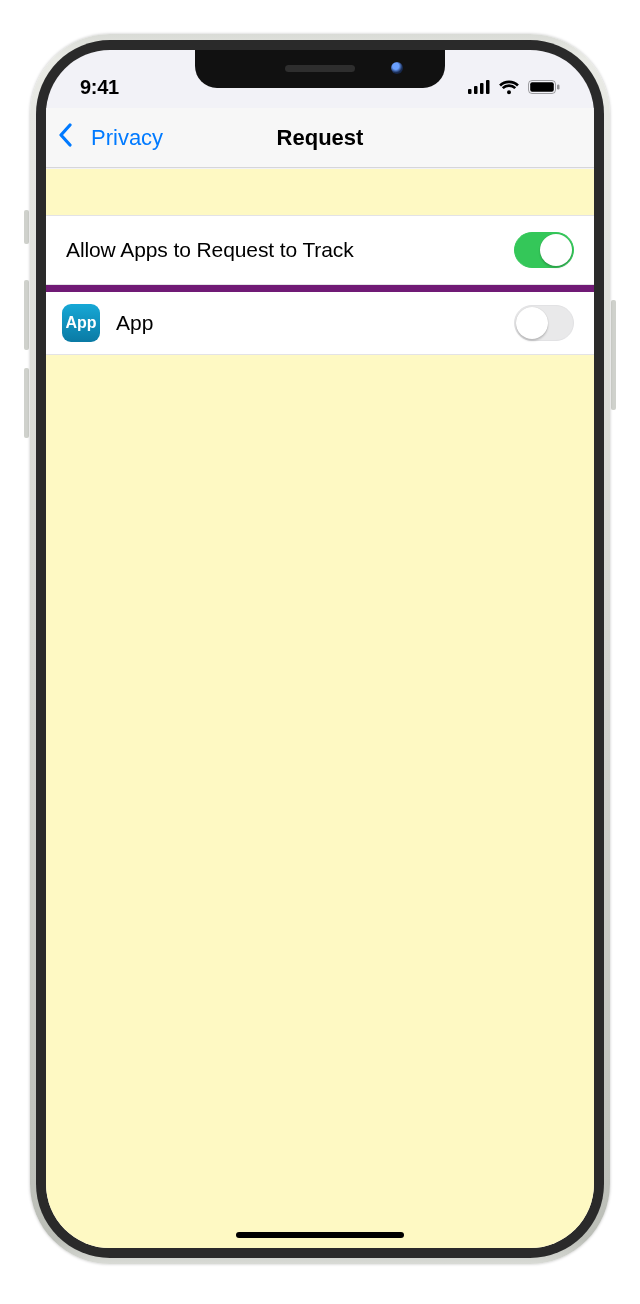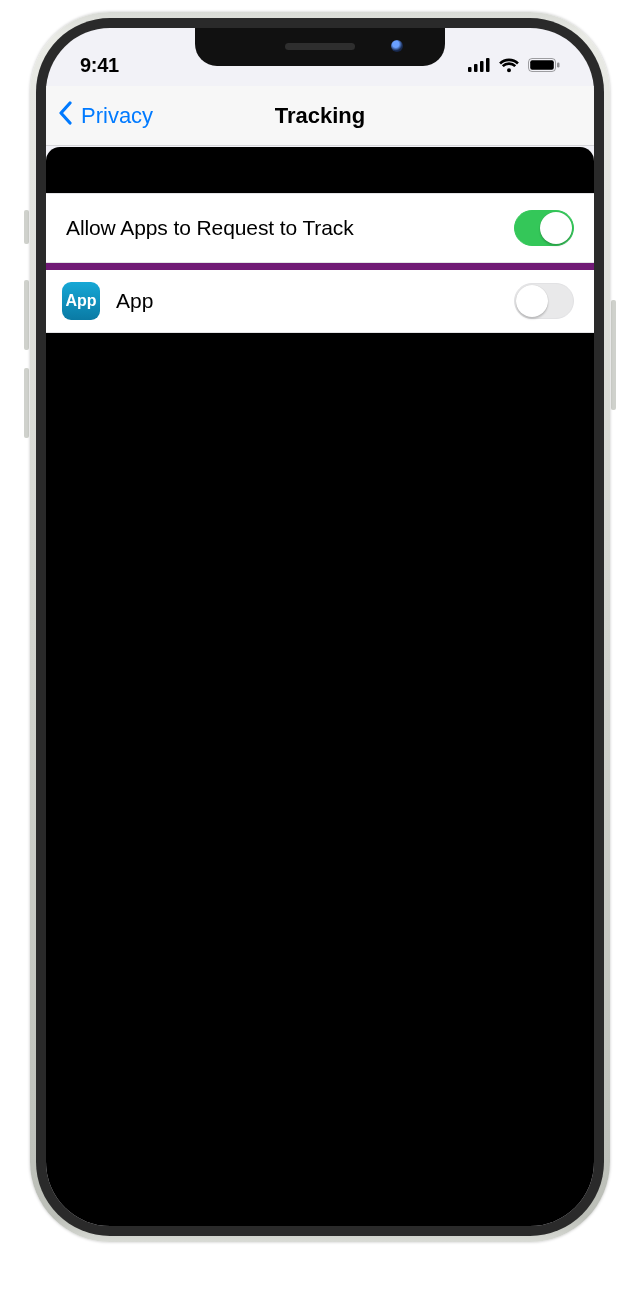--- a/index.html
+++ b/index.html
@@ -7,21 +7,21 @@
       font-family: -apple-system, "SF Pro Text", "Helvetica Neue", Arial, sans-serif;
       background: #fff;
       width: 640px;
       height: 1304px;
       overflow: hidden;
     }
     
     .phone {
       position: absolute;
       left: 30px;
-      top: 12px;
+      top: 34px;
       width: 580px;
       height: 1230px;
       border-radius: 80px;
       background: linear-gradient(180deg, #d9dbd6 0%, #e9eae5 2%, #bcbfb8 98%, #d9dbd6 100%);
       box-shadow: 0 0 3px rgba(0,0,0,.25);
       padding: 6px;
     }
     .phone-inner {
       width: 100%;
       height: 100%;
@@ -90,35 +90,34 @@
       background:#f7f7f7;
       border-bottom:1px solid #d6d6d9;
       display:flex;
       align-items:center;
     }
     .nav-back {
       display:flex; align-items:center;
       color:#007aff;
       padding-left:12px;
       font-size:22px;
-      gap:8px;
+      gap:18px;
     }
     .nav-title-wrap {
       position:absolute; left:0; right:0; top:0; bottom:0;
       display:flex; align-items:center; justify-content:center;
       pointer-events:none;
     }
     .nav-title { font-size:22px; font-weight:600; color:#000; }
     
     .content {
       position:absolute;
       top: 119px; left:0; right:0; bottom:0;
-      background:#000000;
+      background:#fef9c3;
       overflow:hidden;
-      border-radius:14px;
     }
     .spacer-top { height:46px; }
     .row {
       background:#fff;
       border-top:1px solid #e3e3e6;
       border-bottom:1px solid #e3e3e6;
       padding: 16px 20px 16px 20px;
       display:flex;
       align-items:center;
       min-height:60px;
@@ -218,21 +217,21 @@
       <div class="nav-bar">
         <div class="nav-back">
           <span>
             <svg width="15" height="24" viewBox="0 0 15 24">
                 <path fill="none" stroke="#007aff" stroke-width="3.2" stroke-linecap="round" stroke-linejoin="round" d="M12 2 3 12l9 10"></path>
               </svg>
           </span>
           <span>Privacy</span>
         </div>
         <div class="nav-title-wrap">
-          <div class="nav-title">Tracking</div>
+          <div class="nav-title">Request</div>
         </div>
       </div>
 
       <div class="content">
         <div class="spacer-top"></div>
 
         <div class="row">
           <div class="row-label">Allow Apps to Request to Track</div>
           <div class="switch on" id="allow-switch">
             <div class="switch-track"></div>

